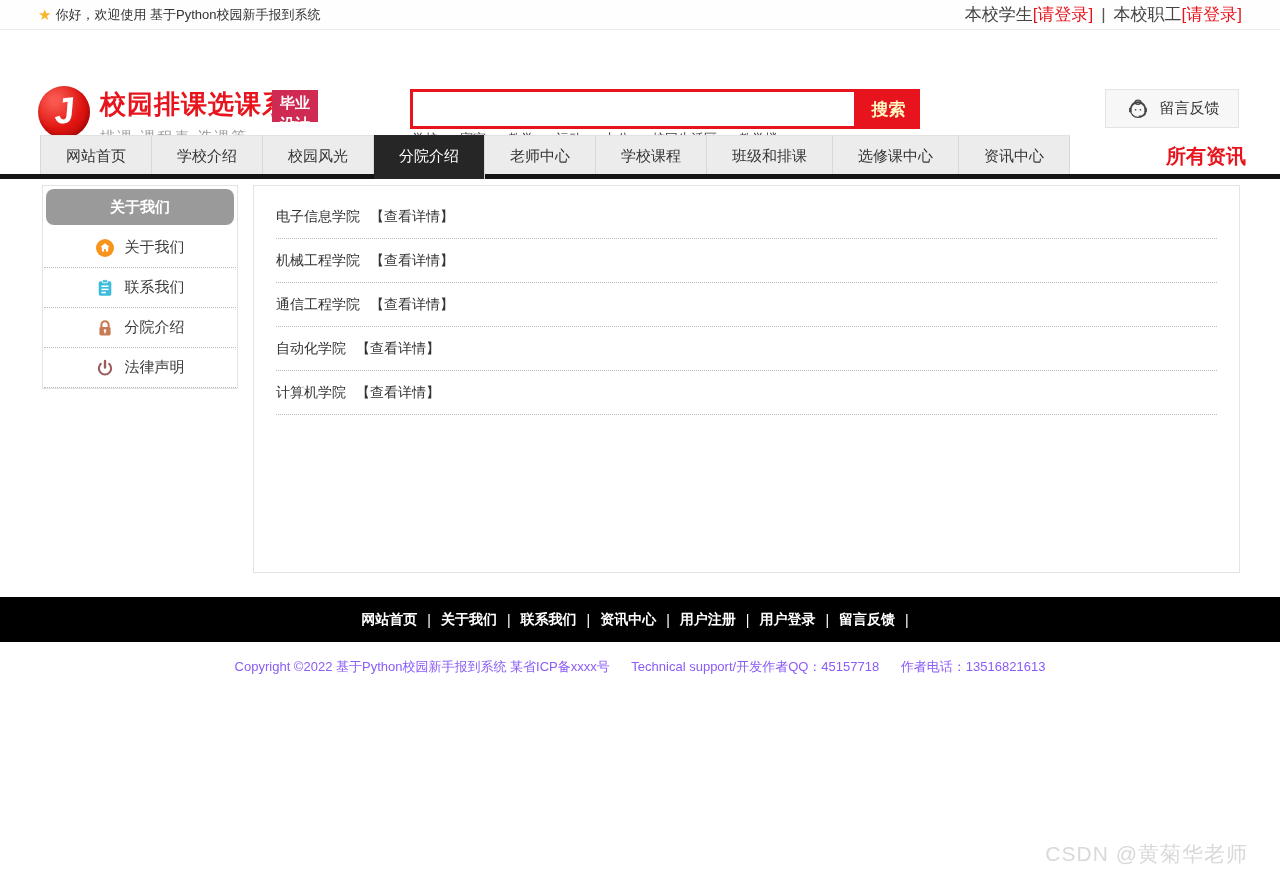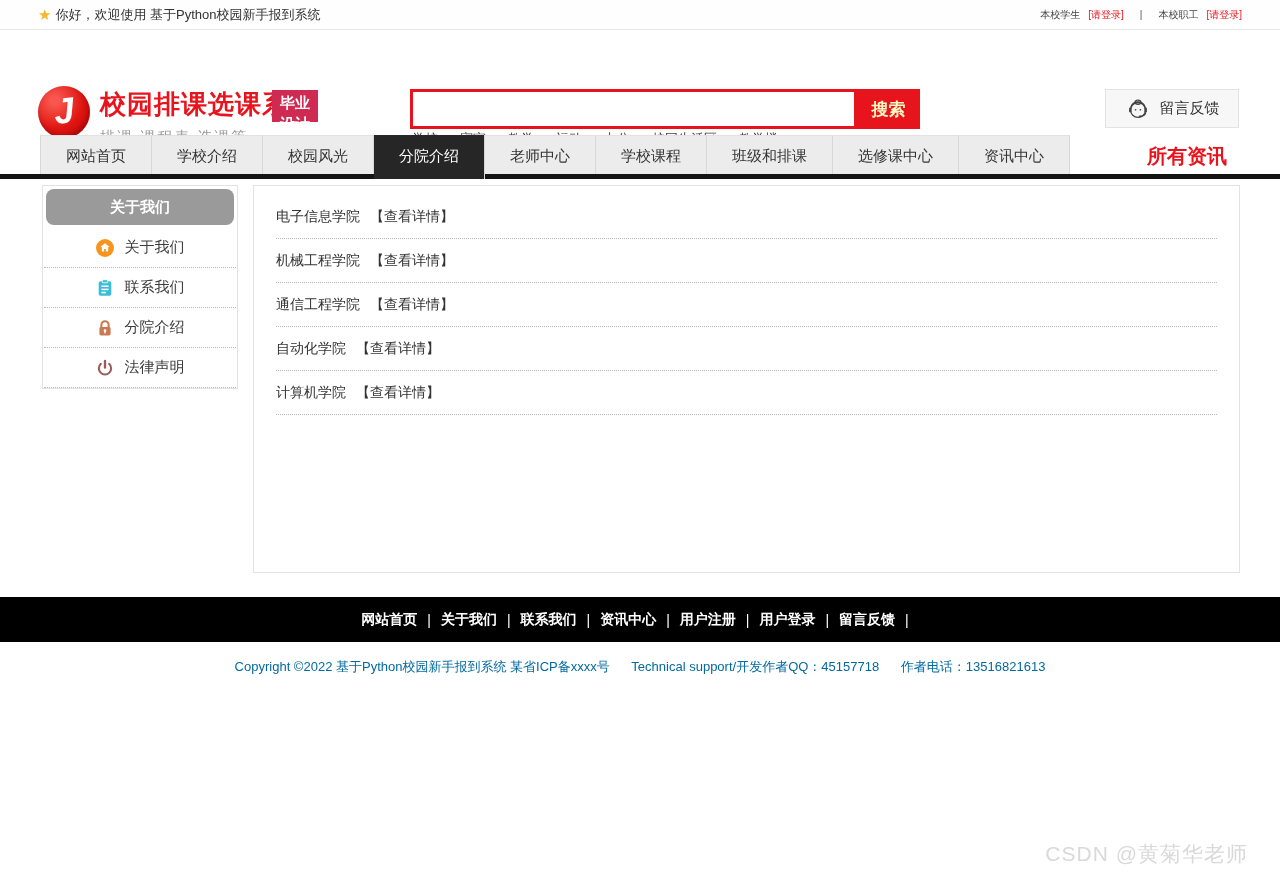--- a/index.html
+++ b/index.html
@@ -5,21 +5,21 @@
   * { margin:0; padding:0; box-sizing:border-box; }
   html,body { width:1280px; height:872px; background:#fff; overflow:hidden;
     font-family:"Liberation Sans","DejaVu Sans",sans-serif; }
   body { position:relative; }
 
   
   .topbar { height:30px; display:flex; align-items:center; justify-content:space-between;
     padding:0 38px 0 38px; border-bottom:1px solid #e8e8e8; background:#fefefe; }
   .topbar-left { display:flex; align-items:center; gap:4px; font-size:13px; color:#333; }
   .star { color:var(--star); font-size:15px; line-height:1; }
-  .topbar-right { display:flex; align-items:center; gap:8px; font-size:10px; color:#444; }
+  .topbar-right { display:flex; align-items:center; font-size:17px; color:#444; }
   .login-link { color:var(--accent); cursor:pointer; }
   .tb-divider { color:#555; margin:0 8px; }
 
   
   .header { height:105px; position:relative; background:#fff; }
   .logo { position:absolute; left:38px; top:56px; width:52px; height:52px; border-radius:50%;
     background:radial-gradient(circle at 32% 28%, #f8564e 8%, #e01510 55%, #c00a0e 100%);
     box-shadow:inset -2px -3px 5px rgba(120,0,0,.45); cursor:pointer; }
   .logo-letter { display:block; color:#fff; font-weight:bold; font-style:italic;
     font-size:36px; line-height:49px; text-align:center; transform:rotate(-6deg); }
@@ -45,21 +45,21 @@
   
   .nav { position:relative; display:flex; align-items:flex-start;
     border-bottom:5px solid #141414; margin-top:0; }
   .nav-tabs { display:flex; margin-left:40px; }
   .nav-tab { height:39px; line-height:39px; padding:0 25px; background:#ececec;
     border-right:1px solid #d8d8d8; border-top:1px solid #e2e2e2; font-size:15px;
     color:#333; cursor:pointer; white-space:nowrap; }
   .nav-tab:first-child { border-left:1px solid #d8d8d8; }
   .nav-tab.active { background:var(--nav-active); color:#fff; height:44px; line-height:41px;
     margin-bottom:-5px; border-top:none; }
-  .all-news { position:absolute; right:53px; top:8px; color:var(--accent);
+  .all-news { position:absolute; right:34px; top:8px; color:var(--accent);
     font-size:20px; font-weight:bold; cursor:pointer; }
 
   
   .content { display:flex; align-items:flex-start; padding:6px 40px 0 42px; gap:15px; }
   .panel { border:1px solid #e3e3e3; background:#fff; }
   .panel-header { margin:3px; background:var(--panel-header); border-radius:8px;
     color:#fff; font-weight:bold; text-align:center; }
   .sidebar { width:196px; }
   .sidebar .panel-header { height:36px; line-height:36px; font-size:15px; }
   .side-item { height:40px; display:flex; align-items:center; justify-content:center;
@@ -72,21 +72,21 @@
   .dept-row { padding:13px 0 12px 0; border-bottom:1px dotted #b9b9b9; font-size:14px;
     color:#333; }
   .dept-link { margin-left:6px; cursor:pointer; color:#333; }
 
   
   .footer-bar { margin-top:24px; height:45px; background:var(--footer-bg); display:flex;
     align-items:center; justify-content:center; color:#fff; font-size:14px;
     font-weight:bold; }
   .footer-link { cursor:pointer; }
   .f-sep { margin:0 10px; font-weight:normal; }
-  .copyright { text-align:center; margin-top:16px; font-size:13px; color:#0369a1; }
+  .copyright { text-align:center; margin-top:16px; font-size:13px; color:#8b5cf6; }
   .copyright span { margin:0 9px; }
   .watermark { position:absolute; right:32px; top:840px; font-size:21px;
     color:var(--watermark); letter-spacing:1px; }
 </style>
 </head>
 <body>
 
 <div class="topbar">
   <div class="topbar-left">
     <span class="star">★</span>

